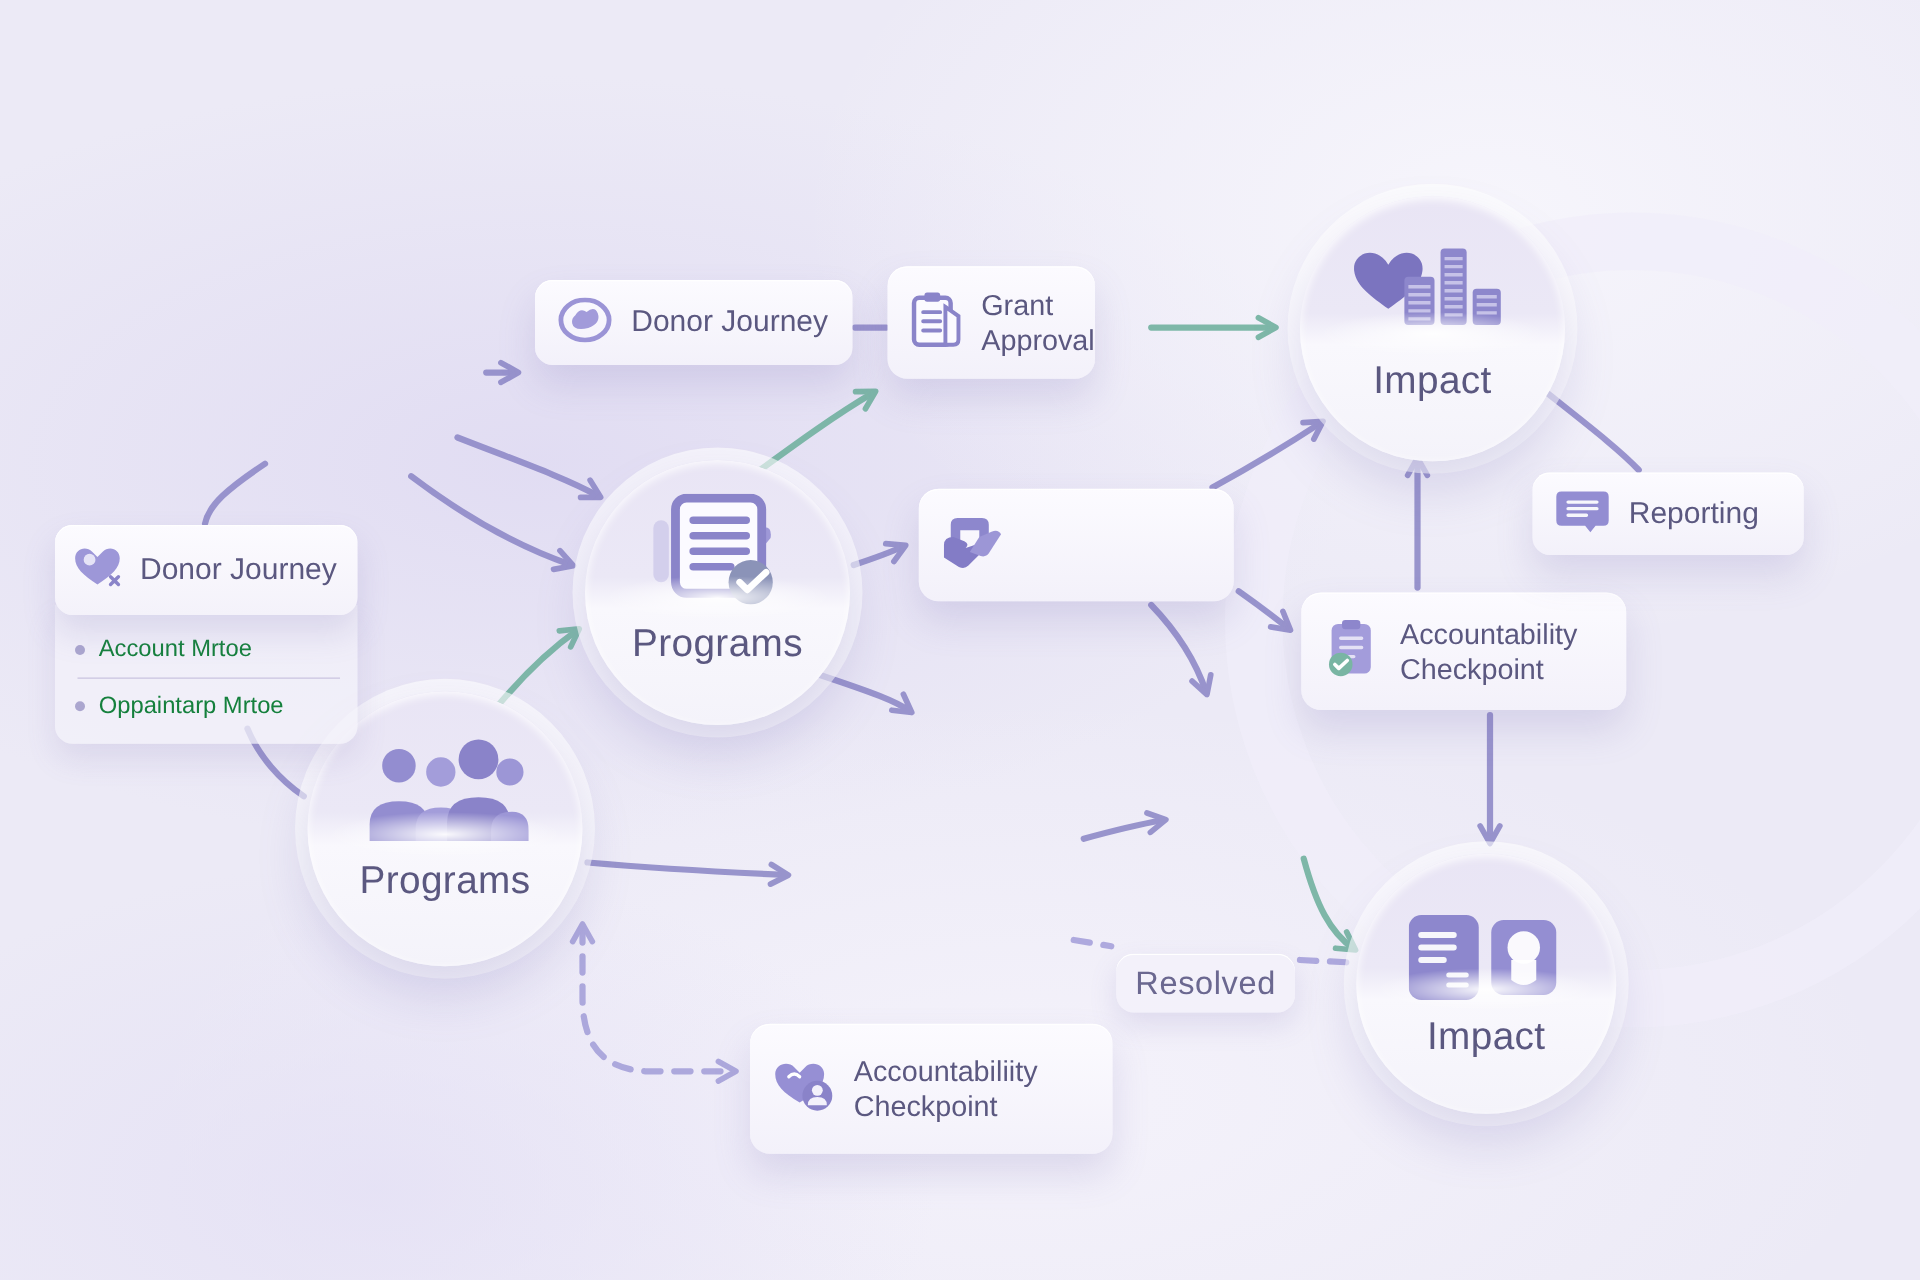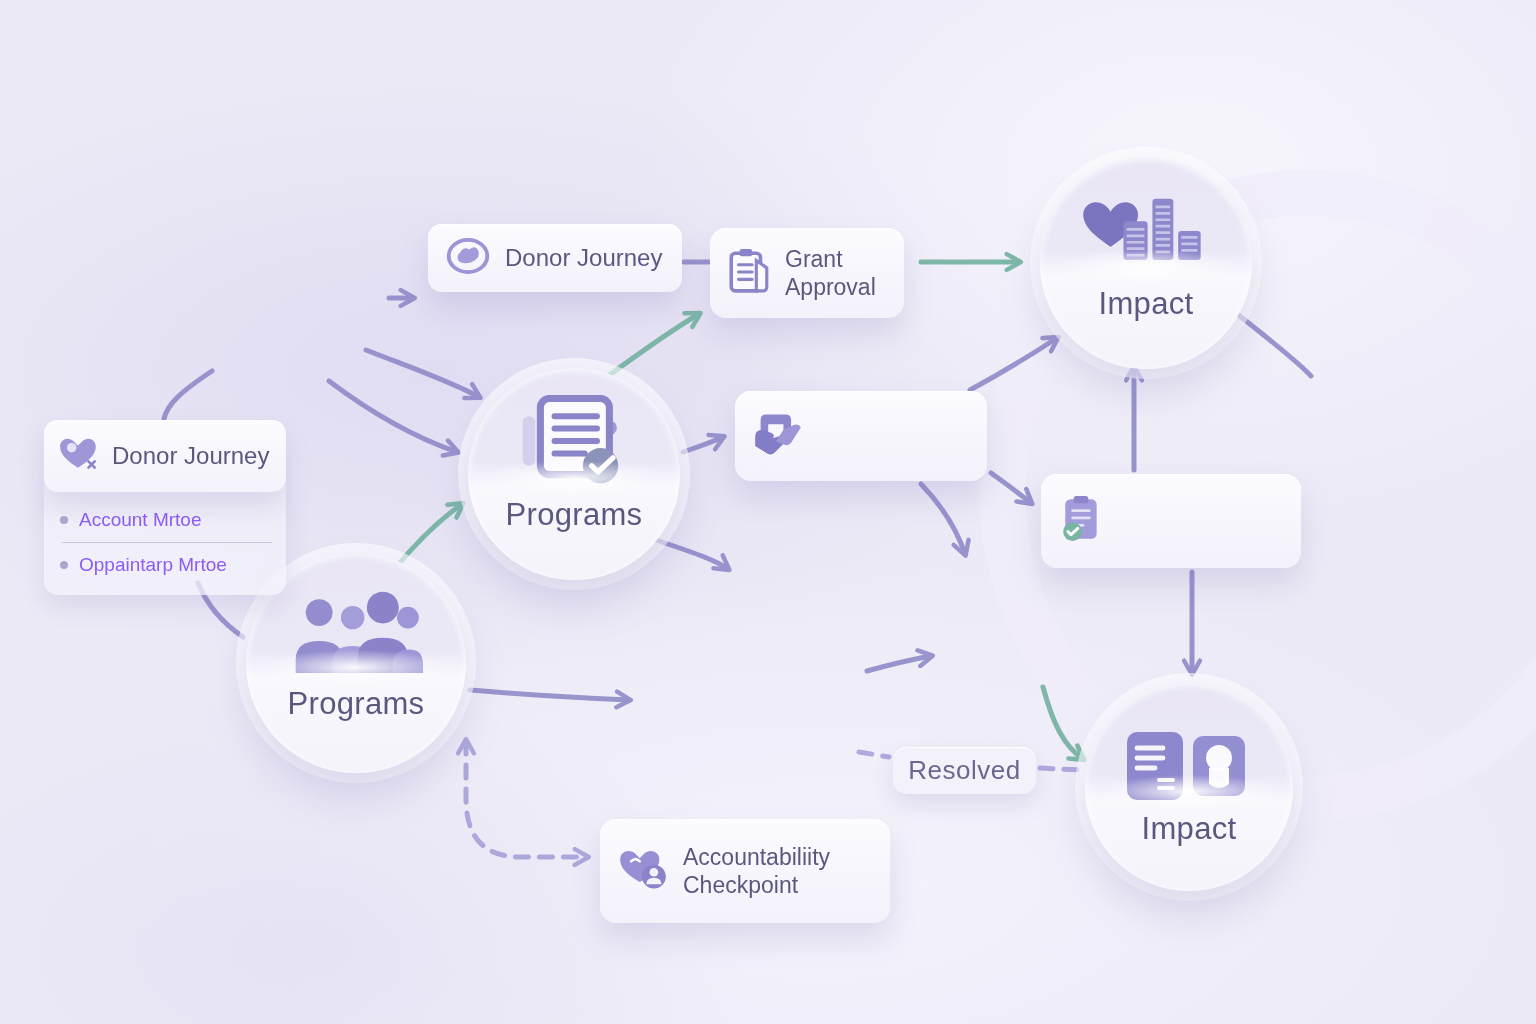--- a/index.html
+++ b/index.html
@@ -42,38 +42,38 @@
     display:flex;align-items:center;gap:15px;padding:0 18px;box-sizing:border-box;
   }
   .box-label{font-size:23px;line-height:1.22;color:#5b5880;}
   .pill-label{font-size:24px;color:#5b5880;}
   .pill{border-radius:14px;}
   .resolved{
     position:absolute;z-index:2;border-radius:14px;
     background:rgba(243,241,250,.85);
     box-shadow:0 10px 22px rgba(118,108,180,.16),inset 0 1px 0 #fff;
     display:flex;align-items:center;justify-content:center;
-    font-size:26px;color:#6b6890;letter-spacing:.5px;
+    font-size:26px;color:#6b6890;letter-spacing:.5px;margin-top:16px;
   }
 
   
   .card{position:absolute;z-index:2;width:242px;}
   .card-header{
     position:relative;z-index:2;height:72px;border-radius:14px;
     background:linear-gradient(180deg,#fcfbff,#f4f2fa);
     box-shadow:0 14px 26px rgba(118,108,180,.18),inset 0 1px 0 #fff;
     display:flex;align-items:center;gap:12px;padding:0 14px;box-sizing:border-box;
   }
   .card-title{font-size:24px;color:#5b5880;}
   .card-list{
     position:relative;z-index:1;margin-top:-8px;padding:18px 14px 12px 16px;
     background:rgba(243,241,250,.75);border-radius:0 0 14px 14px;
     box-shadow:0 12px 24px rgba(118,108,180,.14);
   }
-  .card-item{display:flex;align-items:center;gap:11px;font-size:19px;color:#8b5cf6;padding:7px 0;}
+  .card-item{display:flex;align-items:center;gap:11px;font-size:19px;color:#15803d;padding:7px 0;}
   .bullet{width:8px;height:8px;border-radius:50%;background:#aba6cf;flex:0 0 auto;}
   .card-divider{height:1px;background:#c9c4e0;margin:4px 0 4px 2px;}
 </style>
 </head>
 <body>
 
 <div class="stage">
 
   <div class="blob b1"></div>
   <div class="blob b2"></div>
@@ -204,21 +204,21 @@
   <div class="box pill" style="left:428px;top:224px;width:254px;height:68px">
     <span>
       <svg width="44" height="36" viewBox="0 0 34 28">
         <ellipse cx="17" cy="14" rx="15" ry="12.5" fill="none" stroke="#9b94d6" stroke-width="3"></ellipse>
         <path d="M11 11 q3 -5 7 -2 q5 -4 7 1 q2 6 -6 9 q-9 2 -10 -3 q-.5 -3 2 -5 Z" fill="#a29bda"></path>
       </svg>
     </span>
     <span class="pill-label">Donor Journey</span>
   </div>
 
-  <div class="box" style="left:710px;top:228px;width:194px;height:90px">
+  <div class="box" style="left:710px;top:213px;width:166px;height:90px">
     <span>
       <svg width="42" height="46" viewBox="0 0 40 44">
         <rect x="3" y="5" width="28" height="36" rx="4" fill="#fbfaff" stroke="#8a84c9" stroke-width="3.4"></rect>
         <rect x="11" y="1" width="12" height="7" rx="2" fill="#8a84c9"></rect>
         <g stroke="#8a84c9" stroke-width="3" stroke-linecap="round">
           <path d="M10 16 h13 M10 23 h13 M10 30 h13"></path>
         </g>
         <path d="M27 12 l10 7 v18 q0 4 -4 4 h-6 Z" fill="#fbfaff" stroke="#8a84c9" stroke-width="3"></path>
       </svg>
     </span>
@@ -264,23 +264,35 @@
       <svg width="46" height="46" viewBox="0 0 44 44">
         <rect x="6" y="3" width="30" height="38" rx="5" fill="#a39cdb"></rect>
         <rect x="14" y="0" width="14" height="7" rx="2.5" fill="#8d86cc"></rect>
         <g stroke="#e4e1f5" stroke-width="2.6" stroke-linecap="round">
           <path d="M13 14 h16 M13 21 h16 M13 28 h10"></path>
         </g>
         <circle cx="13" cy="34" r="9" fill="#79b5a3"></circle>
         <path d="M8.5 34 l3 3 l6.5 -6" stroke="#fff" stroke-width="2.8" fill="none" stroke-linecap="round" stroke-linejoin="round"></path>
       </svg>
     </span>
-  </div>
-
-
+    <span class="box-label" style="width:156px">Accountability Checkpoint</span>
+  </div>
+
+
+  <div class="box pill" style="left:1226px;top:378px;width:217px;height:66px">
+    <span>
+      <svg width="44" height="36" viewBox="0 0 42 34">
+        <path d="M5 2 h32 q4 0 4 4 v18 q0 4 -4 4 h-6 l-4 5 l-4 -5 h-18 q-4 0 -4 -4 V6 q0 -4 4 -4 Z" fill="#938dd2"></path>
+        <g stroke="#fff" stroke-width="2.6" stroke-linecap="round" opacity=".92">
+          <path d="M10 10 h22 M10 15 h22 M10 20 h14"></path>
+        </g>
+      </svg>
+    </span>
+    <span class="pill-label">Reporting</span>
+  </div>
 
   <div class="resolved" style="left:893px;top:747px;width:143px;height:47px">
     <span>Resolved</span>
   </div>
 
   <div class="box" style="left:600px;top:819px;width:290px;height:104px">
     <span>
       <svg width="50" height="44" viewBox="0 0 46 40">
         <path d="M20 32 C8 25 2 19 2 11 C2 4 11 1 16 6 l4 4 l4 -4 c5 -5 14 -2 14 5 c0 8 -6 14 -18 21 Z" fill="#968fd4"></path>
         <path d="M12 13 q4 -4 8 0" stroke="#fff" stroke-width="2.4" fill="none" stroke-linecap="round"></path>

